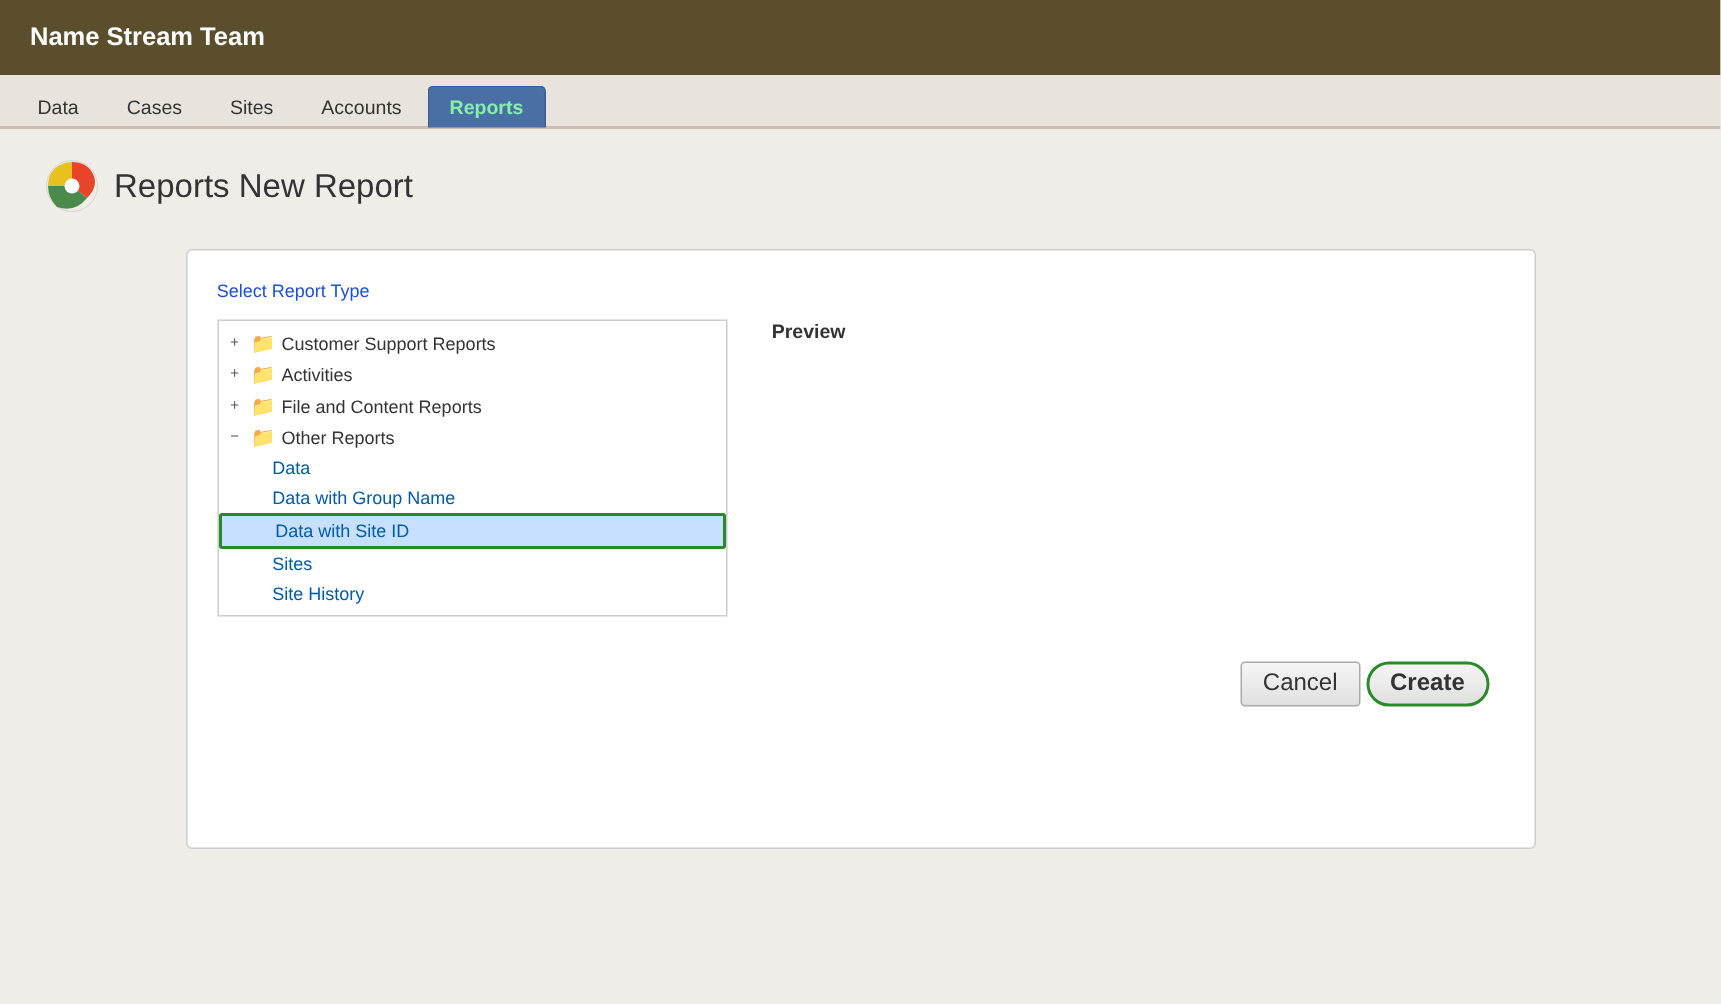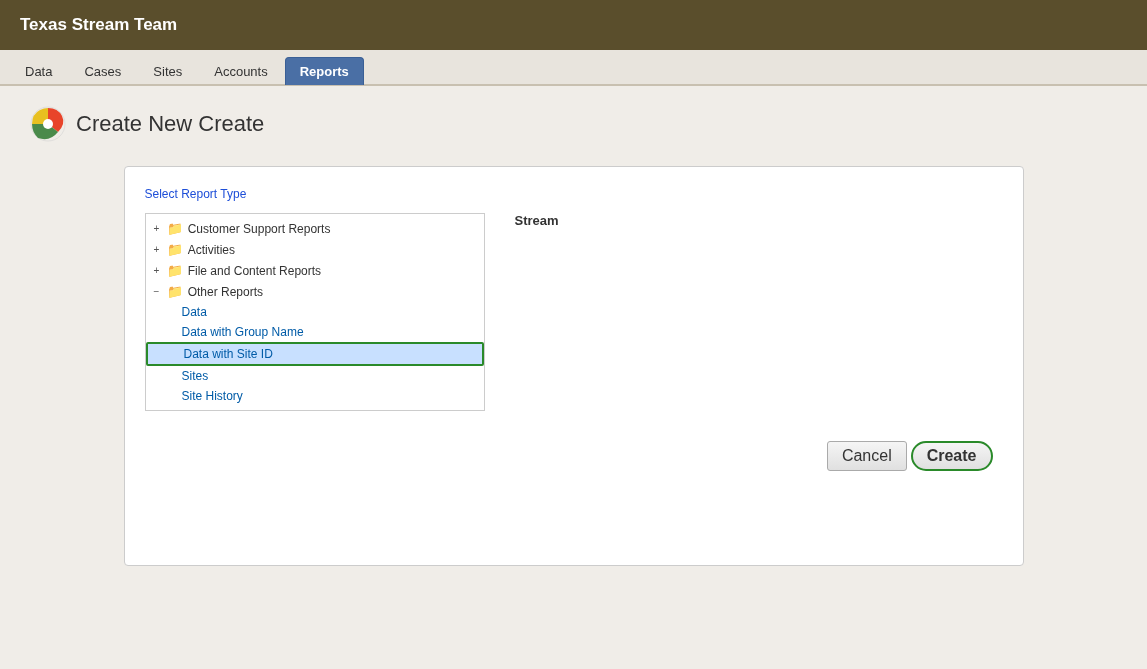--- a/index.html
+++ b/index.html
@@ -35,21 +35,21 @@
       color: #333;
       border: 1px solid transparent;
       border-bottom: none;
       margin-right: 2px;
       background: transparent;
       position: relative;
       top: 1px;
     }
     .nav-tab.active {
       background: #4a6fa5;
-      color: #ffffff;
+      color: #86efac;
       border-radius: 4px 4px 0 0;
       border-color: #3a5f95;
       font-weight: bold;
     }
 
     
     .page-content {
       padding: 20px 30px;
     }
 
@@ -207,21 +207,21 @@
       border: 2px solid #2a8a2a;
       font-weight: bold;
       border-radius: 20px;
       padding: 4px 14px;
     }
   </style>
 </head>
 <body>
 
 <div class="header">
-  <span class="header-title">Texas Stream Team</span>
+  <span class="header-title">Name Stream Team</span>
 </div>
 
 <div class="navbar">
   <div class="nav-tab">Data</div>
   <div class="nav-tab">Cases</div>
   <div class="nav-tab">Sites</div>
   <div class="nav-tab">Accounts</div>
   <div class="nav-tab active">Reports</div>
 </div>
 
@@ -229,21 +229,21 @@
 
   <div class="page-title-area">
 
     <svg class="page-icon" viewBox="0 0 36 36" xmlns="http://www.w3.org/2000/svg">
       <circle cx="18" cy="18" r="17" fill="none" stroke="#ccc" stroke-width="0.5"></circle>
       <path d="M18 2 Q28 2 32 10 Q36 18 28 26 L18 18 Z" fill="#e8442a"></path>
       <path d="M18 18 L28 26 Q20 36 8 32 Q2 26 2 18 Z" fill="#4a8a4a"></path>
       <path d="M2 18 Q2 8 10 4 Q14 2 18 2 L18 18 Z" fill="#e8c020"></path>
       <circle cx="18" cy="18" r="5" fill="white"></circle>
     </svg>
-    <span class="page-title">Create New Create</span>
+    <span class="page-title">Reports New Report</span>
   </div>
 
   <div class="main-panel">
     <div class="section-label">Select Report Type</div>
 
     <div class="panel-inner">
 
       <div class="tree-panel">
 
 
@@ -285,21 +285,21 @@
           <li class="tree-item sub-item">
             <span>Sites</span>
           </li>
           <li class="tree-item sub-item">
             <span>Site History</span>
           </li>
         </ul>
       </div>
 
       <div class="preview-panel">
-        <div class="preview-title">Stream</div>
+        <div class="preview-title">Preview</div>
       </div>
 
     </div>
 
     <div class="footer-buttons">
       <button class="btn">Cancel</button>
       <button class="btn btn-create">Create</button>
     </div>
 
   </div>

